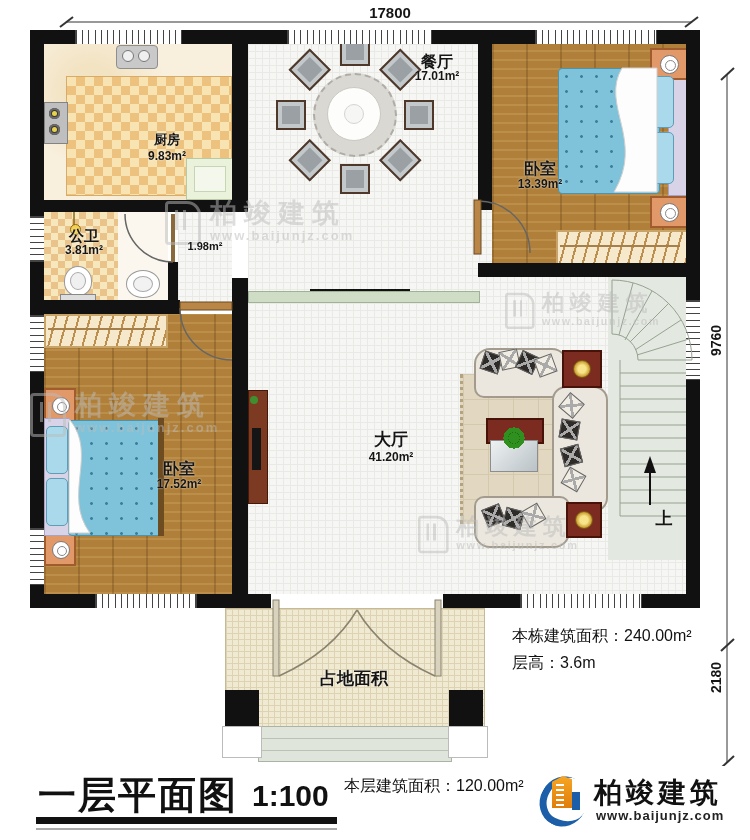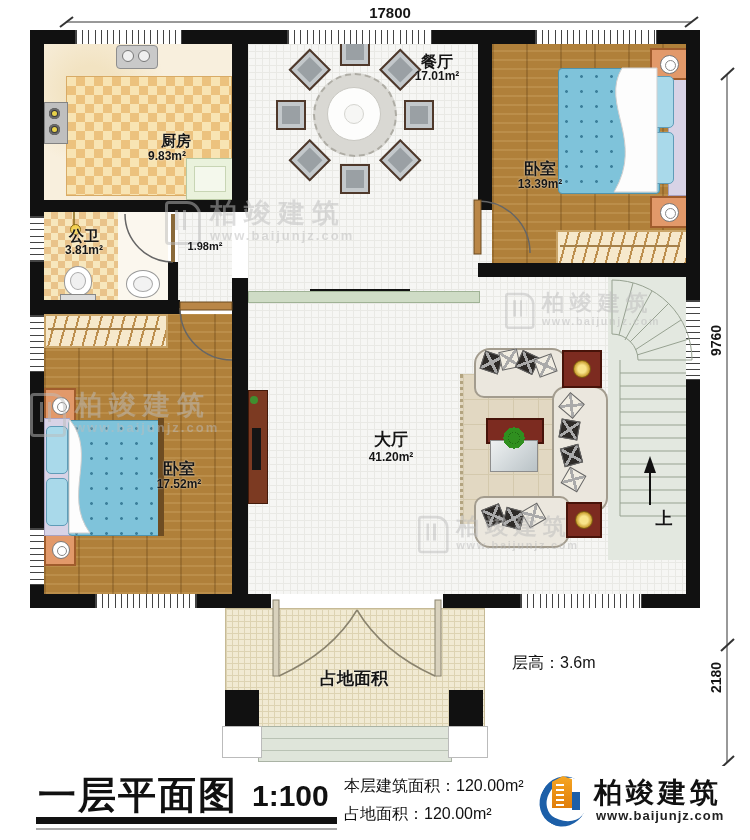--- a/index.html
+++ b/index.html
@@ -298,48 +298,48 @@
   <div class="wm" style="left:418px;top:515px;transform:scale(.85);transform-origin:left top">
     <div class="wm-icon">
         <div class="wm-bars"></div>
       </div>
     <div>
         <div class="wm-name">柏竣建筑</div>
          <div class="wm-site">www.baijunjz.com</div>
       </div>
   </div>
 
-  <div class="lbl" style="left:136px;top:133px;width:80px;font-size:15px;z-index:6">厨房</div>
+  <div class="lbl" style="left:127px;top:133px;width:80px;font-size:13px;z-index:6">厨房</div>
   <div class="lbl" style="left:127px;top:150px;width:80px;font-size:12px;z-index:6">9.83m²</div>
   <div class="lbl" style="left:54px;top:228px;width:60px;font-size:15px;z-index:6">公卫</div>
   <div class="lbl" style="left:50px;top:244px;width:68px;font-size:12px;z-index:6">3.81m²</div>
   <div class="lbl" style="left:172px;top:240px;width:66px;font-size:11px;z-index:6">1.98m²</div>
   <div class="lbl" style="left:407px;top:53px;width:60px;font-size:16px;z-index:6">餐厅</div>
   <div class="lbl" style="left:399px;top:70px;width:76px;font-size:12px;z-index:6">17.01m²</div>
   <div class="lbl" style="left:505px;top:160px;width:70px;font-size:16px;z-index:6">卧室</div>
   <div class="lbl" style="left:498px;top:178px;width:84px;font-size:12px;z-index:6">13.39m²</div>
   <div class="lbl" style="left:144px;top:460px;width:70px;font-size:16px;z-index:6">卧室</div>
   <div class="lbl" style="left:137px;top:478px;width:84px;font-size:12px;z-index:6">17.52m²</div>
   <div class="lbl" style="left:361px;top:431px;width:60px;font-size:17px;z-index:6">大厅</div>
   <div class="lbl" style="left:355px;top:451px;width:72px;font-size:12px;z-index:6">41.20m²</div>
   <div class="lbl" style="left:294px;top:670px;width:120px;font-size:17px;z-index:6">占地面积</div>
   <div class="lbl" style="left:650px;top:510px;width:28px;font-size:17px;z-index:6">上</div>
 
   <div class="lbl" style="left:350px;top:5px;width:80px;font-size:15px;z-index:6">17800</div>
   <div class="lbl vtext" style="left:709px;top:303px;width:18px;height:74px;font-size:14px;z-index:6">9760</div>
   <div class="lbl vtext" style="left:709px;top:644px;width:18px;height:66px;font-size:14px;z-index:6">2180</div>
 
+  <div class="abs" style="left:512px;top:626px;font-size:16px;z-index:6;white-space:nowrap">本栋建筑面积：240.00m²</div>
   <div class="abs" style="left:512px;top:653px;font-size:16px;z-index:6;white-space:nowrap">层高：3.6m</div>
 
   <div class="abs tb-title" style="left:38px;top:770px;z-index:6">一层平面图</div>
   <div class="abs" style="left:36px;top:817px;width:301px;height:7px;background:#111;z-index:6"></div>
   <div class="abs" style="left:36px;top:828px;width:301px;height:2px;background:#aaa;z-index:6"></div>
   <div class="abs tb-scale" style="left:252px;top:779px;z-index:6">1:100</div>
   <div class="abs tb-area" style="left:344px;top:776px;z-index:6;white-space:nowrap">本层建筑面积：120.00m²</div>
-  <div class="abs tb-area" style="left:344px;top:804px;z-index:6;white-space:nowrap">占地面积：120.00m²</div>
 
   <div class="abs" style="left:538px;top:772px;width:50px;height:54px;z-index:6">
     <div class="abs" style="left:2px;top:4px;width:40px;height:44px;border-left:7px solid #1c5fa8;border-bottom:7px solid #1c5fa8;border-radius:50%;transform:rotate(28deg)"></div>
     <div class="abs" style="left:14px;top:4px;width:20px;height:32px;background:linear-gradient(180deg,#f6a623,#e07d0a);clip-path:polygon(0 18%,55% 0,100% 10%,100% 100%,0 100%)"></div>
     <div class="abs" style="left:18px;top:12px;width:8px;height:22px;background:repeating-linear-gradient(180deg,#fff 0 2px,transparent 2px 5px)"></div>
     <div class="abs" style="left:34px;top:20px;width:8px;height:18px;background:#1c5fa8"></div>
   </div>
   <div class="abs logo-name" style="left:594px;top:774px;z-index:6">柏竣建筑</div>
   <div class="abs logo-site" style="left:596px;top:808px;z-index:6">www.baijunjz.com</div>
 

